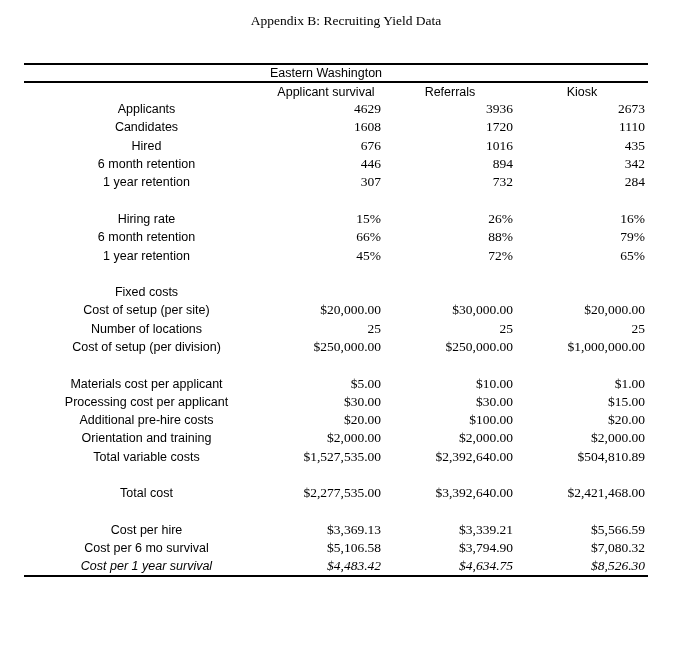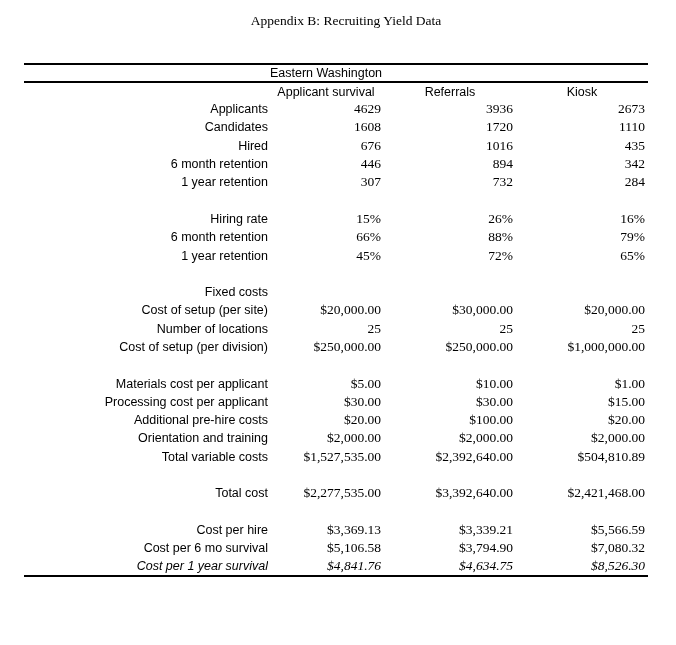--- a/index.html
+++ b/index.html
@@ -39,21 +39,21 @@
   tbody tr { height: 18.3px; }
   td {
     padding: 0;
     vertical-align: middle;
     white-space: nowrap;
     overflow: hidden;
   }
   tr.group-row td { border-bottom: 2px solid #000; }
   tbody tr:last-child td { border-bottom: 2px solid #000; font-style: italic; }
   td.center { text-align: center; }
-  td.label { text-align: right; padding-left: 1px; }
+  td.label { text-align: center; padding-left: 1px; }
   td.num {
     font-family: "Liberation Serif", serif;
     font-size: 13.5px;
     text-align: right;
     padding-right: 3px;
   }
 </style>
 </head>
 <body>
 
@@ -228,20 +228,20 @@
           <td class="num">$5,566.59</td>
         </tr>
         <tr>
           <td class="label">Cost per 6 mo survival</td>
           <td class="num">$5,106.58</td>
           <td class="num">$3,794.90</td>
           <td class="num">$7,080.32</td>
         </tr>
         <tr>
           <td class="label">Cost per 1 year survival</td>
-          <td class="num">$4,841.76</td>
+          <td class="num">$4,483.42</td>
           <td class="num">$4,634.75</td>
           <td class="num">$8,526.30</td>
         </tr>
       </tbody>
   </table>
 
 </div>
 
 </body></html>

